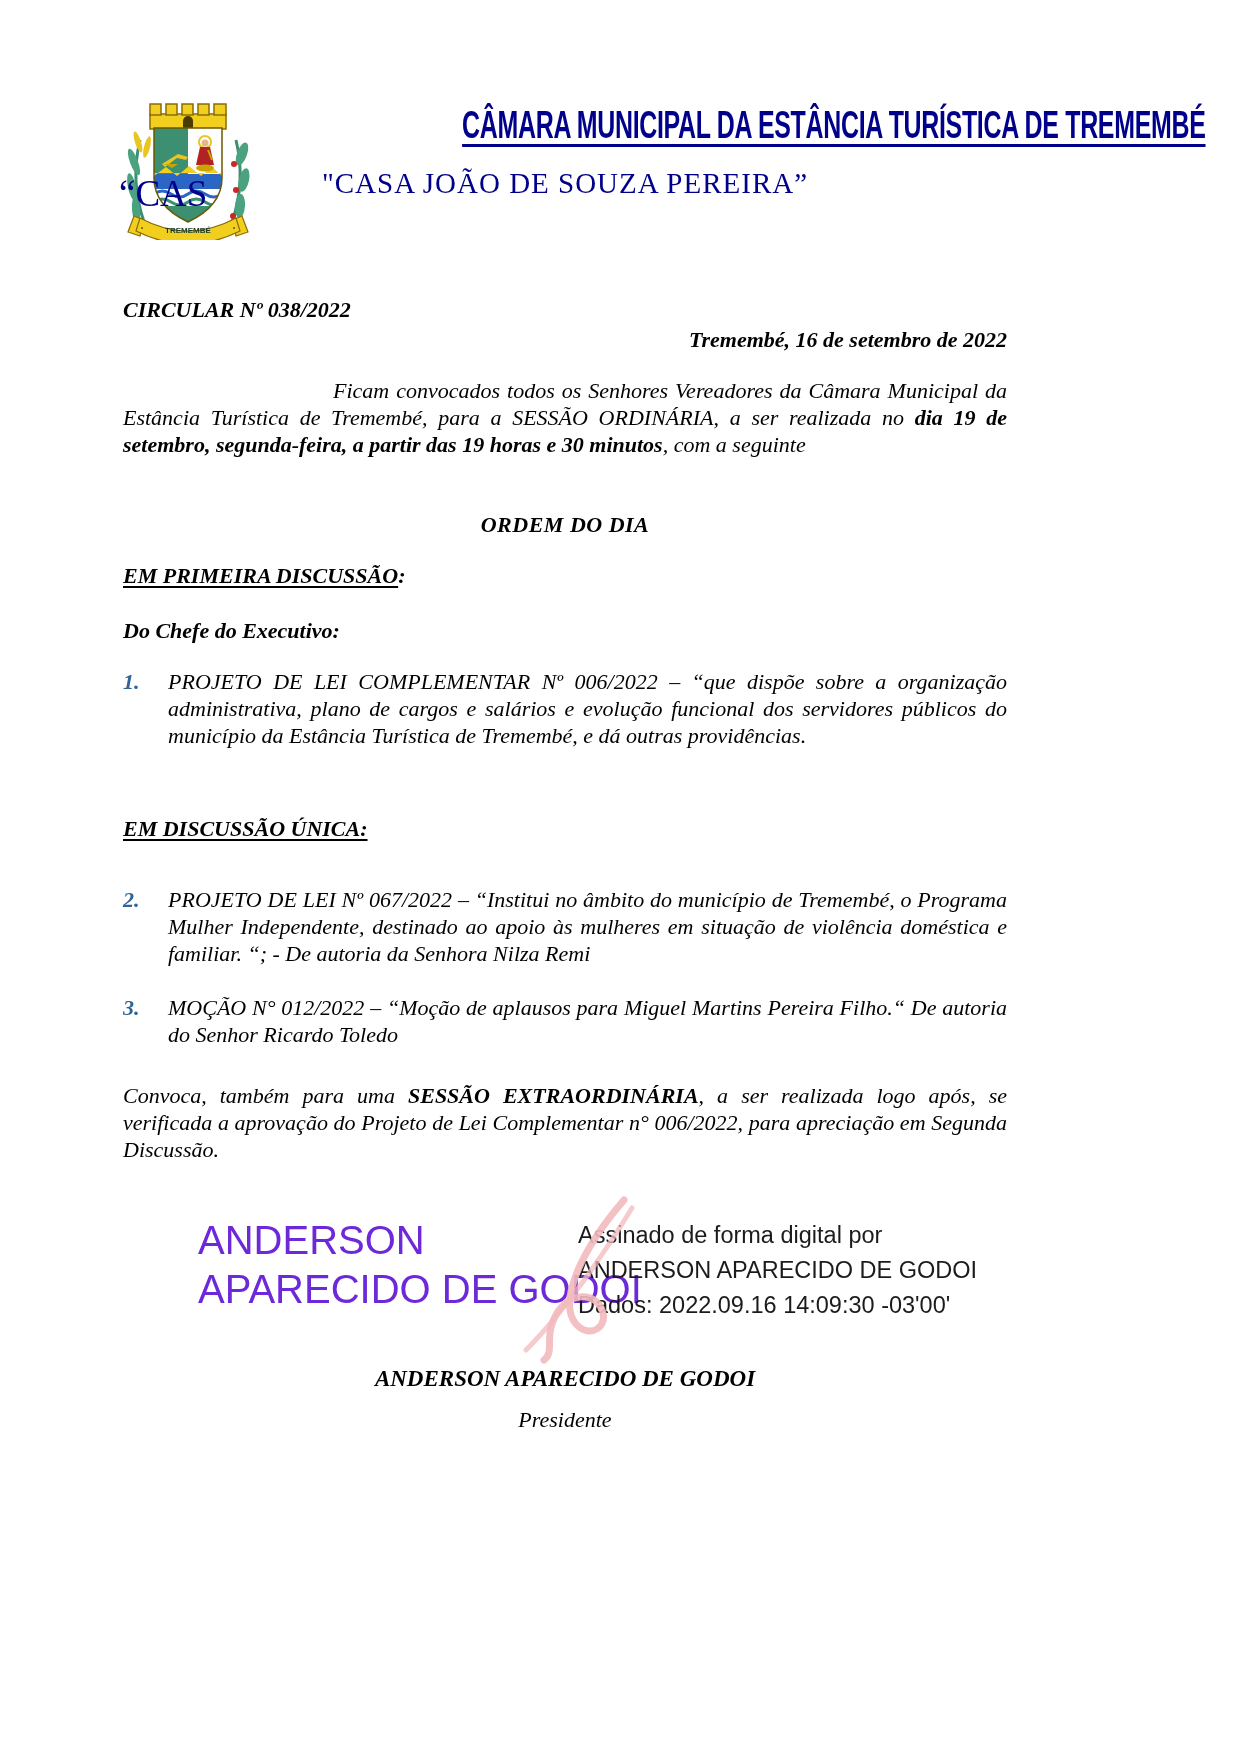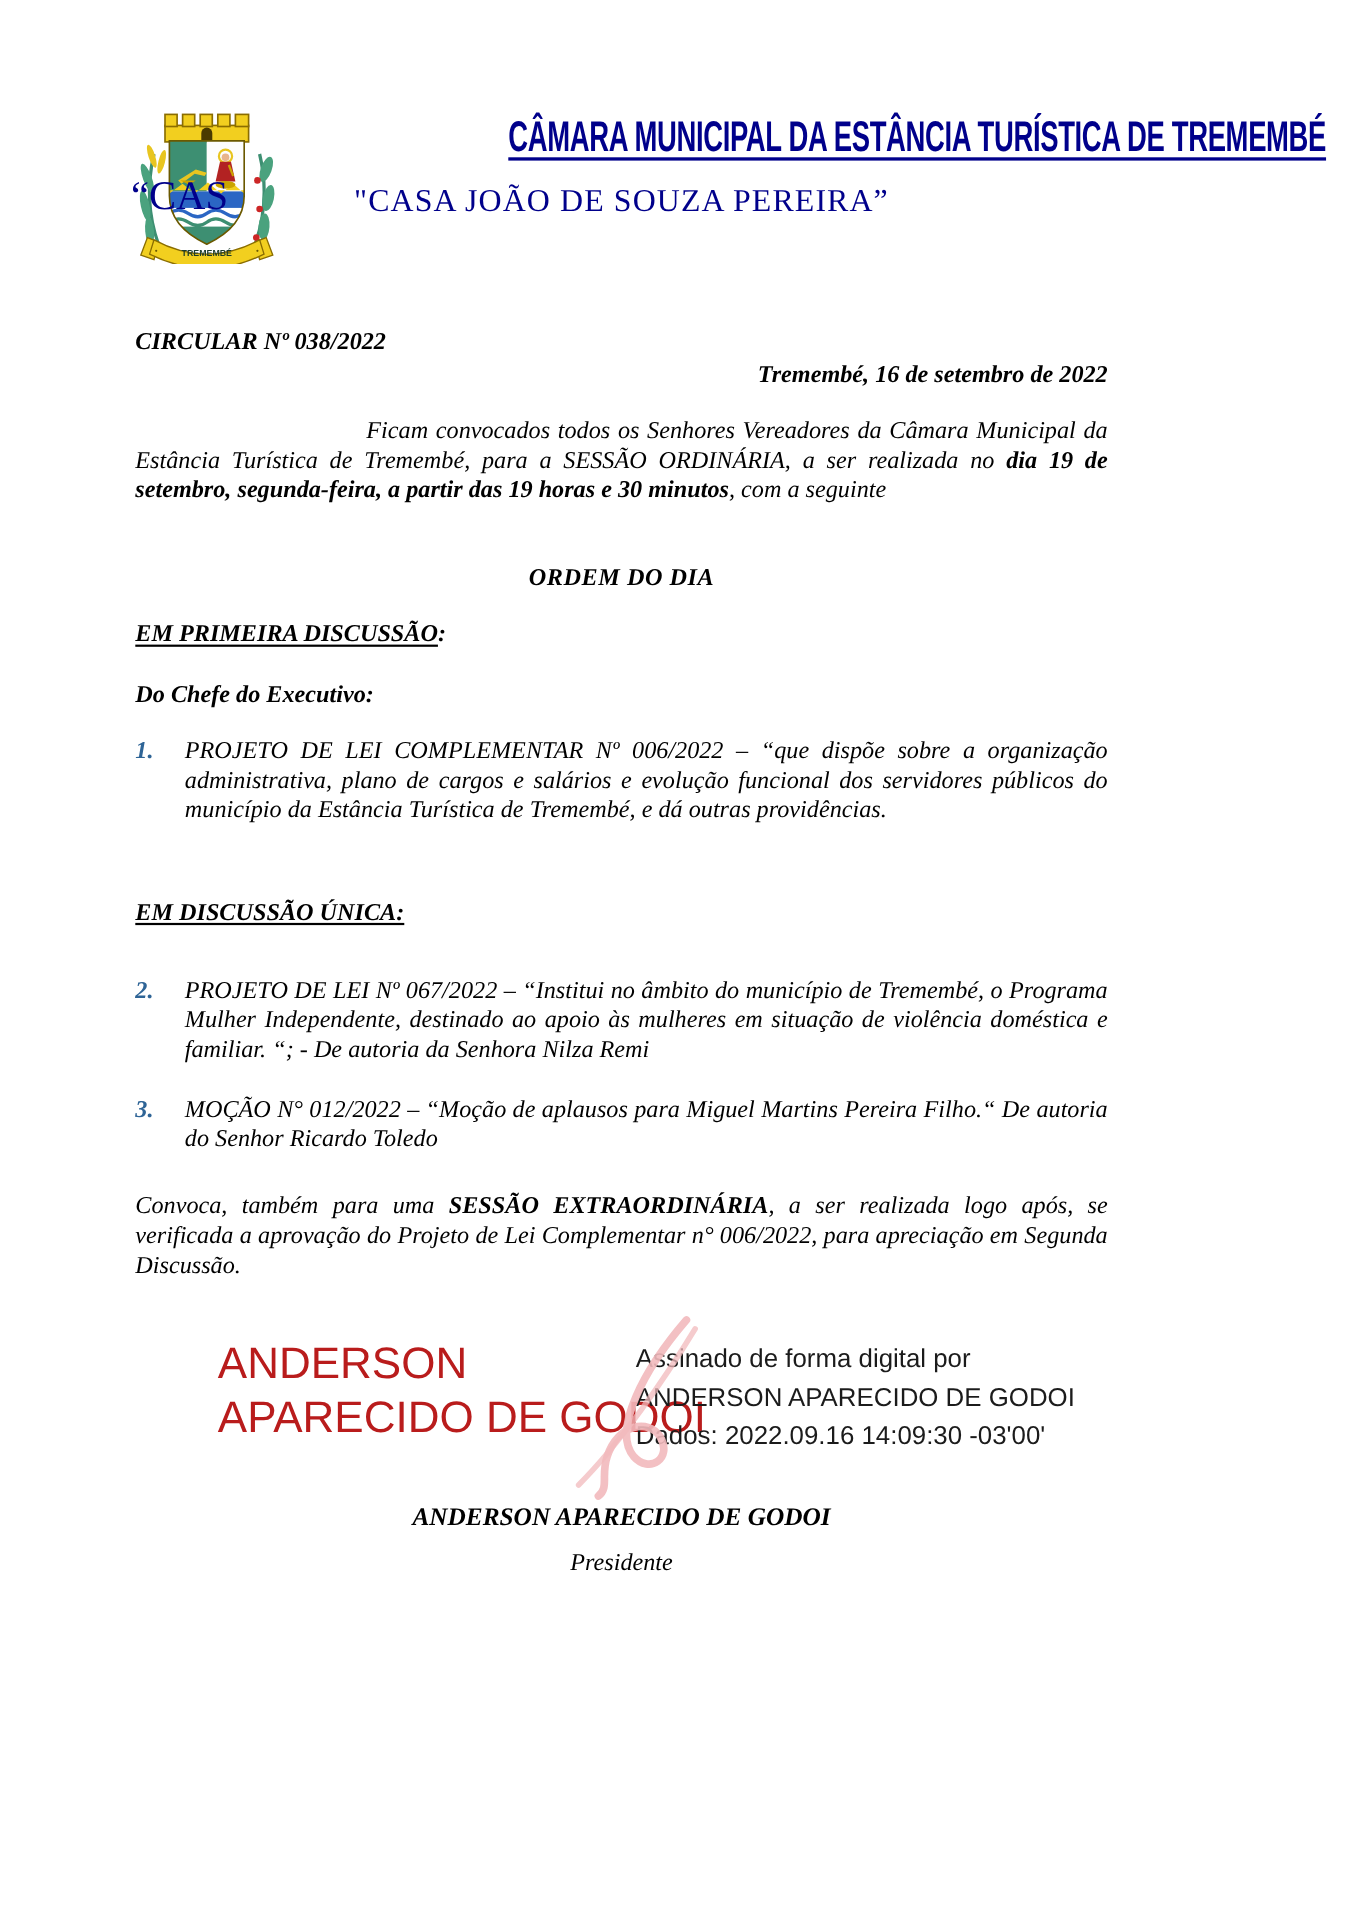--- a/index.html
+++ b/index.html
@@ -42,21 +42,21 @@
     letter-spacing:-0.5px;
   }
   .house-name{
     left:123px;top:167px;width:884px;
     text-align:center;
     font-size:29px;
     color:var(--accent);
     letter-spacing:1px;
   }
   .cas-overlay{
-    left:119px;top:157px;
+    left:119px;top:172px;
     font-size:37px;
     color:var(--accent);
     z-index:3;
   }
   .logo{left:120px;top:92px;z-index:1;}
 
   
   .circular{top:296px;font-weight:bold;}
   .dateline{top:326px;font-weight:bold;}
   .intro{top:377px;text-indent:210px;}
@@ -74,21 +74,21 @@
   .item2{top:886px;}
   .item3{top:994px;}
   .closing{top:1082px;}
 
   
   .sig-big{
     left:198px;top:1216px;width:400px;
     font-family:"Liberation Sans","DejaVu Sans",sans-serif;
     font-weight:300;
     font-size:40px;line-height:49px;
-    color:#b91c1c;
+    color:#6d28d9;
     letter-spacing:0px;
     white-space:nowrap;
   }
   .sig-flourish{left:520px;top:1192px;z-index:1;}
   .sig-digital{
     left:578px;top:1218px;width:380px;
     font-family:"Liberation Sans","DejaVu Sans",sans-serif;
     font-size:23.5px;line-height:35px;
     color:#1b1b1b;
     white-space:nowrap;

